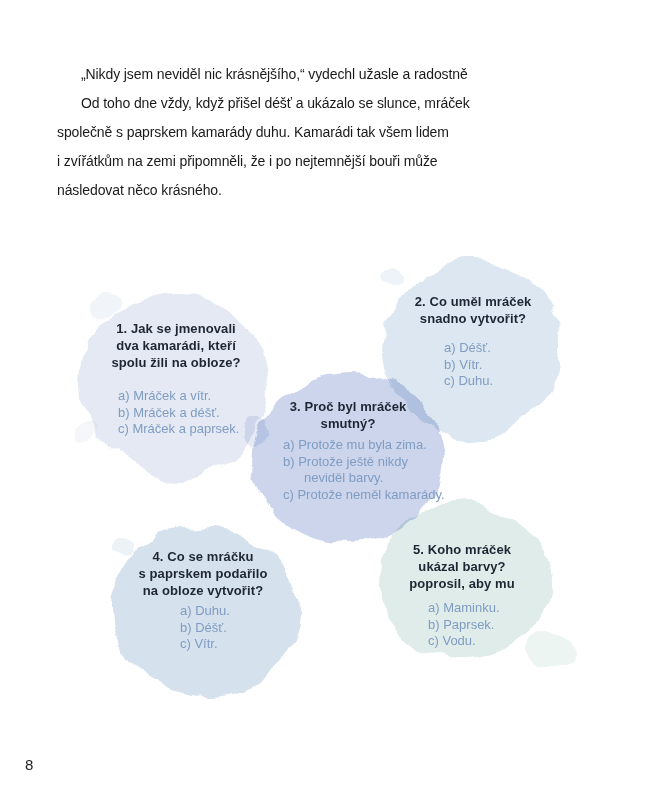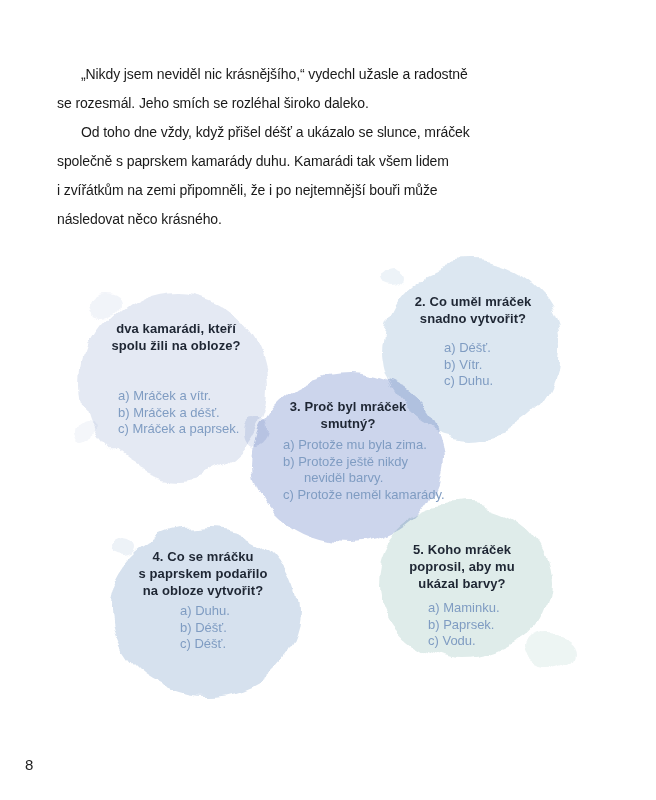--- a/index.html
+++ b/index.html
@@ -87,30 +87,30 @@
 
     <ellipse cx="465" cy="582" rx="88" ry="78" filter="url(#wc)" style="mix-blend-mode:multiply" fill="#dfecea"></ellipse>
     <ellipse cx="549" cy="650" rx="24" ry="17" opacity="0.55" filter="url(#wc)" style="mix-blend-mode:multiply" fill="#dfecea"></ellipse>
 
     <ellipse cx="349" cy="459" rx="96" ry="85" filter="url(#wc)" style="mix-blend-mode:multiply" fill="#ccd5ec"></ellipse>
     <ellipse cx="256" cy="430" rx="11" ry="15" opacity="0.5" filter="url(#wc)" style="mix-blend-mode:multiply" fill="#ccd5ec"></ellipse>
   </svg>
 
   <div class="story">
       <div class="story-line indent">„Nikdy jsem neviděl nic krásnějšího,“ vydechl užasle a radostně</div>
-      <div class="story-line">se rozesmál. Jeho smích se rozléhal široko daleko.</div>
       <div class="story-line indent">Od toho dne vždy, když přišel déšť a ukázalo se slunce, mráček</div>
       <div class="story-line">společně s paprskem kamarády duhu. Kamarádi tak všem lidem</div>
       <div class="story-line">i zvířátkům na zemi připomněli, že i po nejtemnější bouři může</div>
       <div class="story-line">následovat něco krásného.</div>
     </div>
 
   <div id="quiz">
       <div>
         <div class="q-text" style="left: 86px; top: 320px; width: 180px;">
+          <div>1. Jak se jmenovali</div>
           <div>dva kamarádi, kteří</div>
           <div>spolu žili na obloze?</div>
         </div>
         <div class="q-options" style="left: 118px; top: 380px; width: 170px; margin-top: 8px;">
           <div class="opt">a) Mráček a vítr.</div>
           <div class="opt">b) Mráček a déšť.</div>
           <div class="opt">c) Mráček a paprsek.</div>
         </div>
       </div>
       <div>
@@ -137,28 +137,28 @@
       </div>
       <div>
         <div class="q-text" style="left: 108px; top: 548px; width: 190px;">
           <div>4. Co se mráčku</div>
           <div>s paprskem podařilo</div>
           <div>na obloze vytvořit?</div>
         </div>
         <div class="q-options" style="left: 180px; top: 603px; width: 130px;">
           <div class="opt">a) Duhu.</div>
           <div class="opt">b) Déšť.</div>
-          <div class="opt">c) Déšť.</div>
+          <div class="opt">c) Vítr.</div>
         </div>
       </div>
       <div>
         <div class="q-text" style="left: 372px; top: 541px; width: 180px;">
           <div>5. Koho mráček</div>
+          <div>ukázal barvy?</div>
           <div>poprosil, aby mu</div>
-          <div>ukázal barvy?</div>
         </div>
         <div class="q-options" style="left: 428px; top: 600px; width: 140px;">
           <div class="opt">a) Maminku.</div>
           <div class="opt">b) Paprsek.</div>
           <div class="opt">c) Vodu.</div>
         </div>
       </div>
     </div>
 
   <div class="page-number">8</div>

